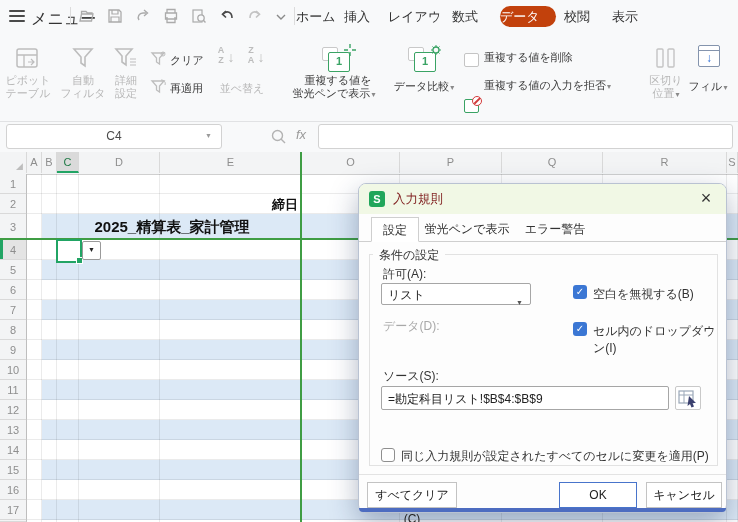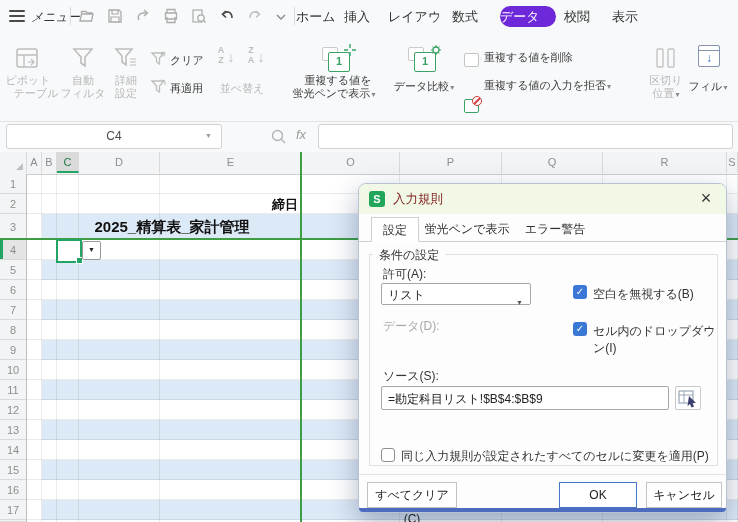--- a/index.html
+++ b/index.html
@@ -4,25 +4,25 @@
 <style>
   html,body{margin:0;padding:0;background:#fff;font-family:"Liberation Sans","DejaVu Sans",sans-serif;}
   #app{position:relative;width:738px;height:522px;overflow:hidden;background:#fff;}
   .abs{position:absolute;}
 
   
   .topbar{position:absolute;left:0;top:0;width:738px;height:32px;background:#f8f9fa;}
   .ribbon{position:absolute;left:0;top:32px;width:738px;height:89px;background:#f8f9fa;border-bottom:1px solid #e1e2e4;}
   .hamburger{position:absolute;left:9px;top:10px;width:16px;height:12px;}
   .hamburger i{display:block;height:2px;background:#4a4a4a;margin-bottom:3px;border-radius:1px;}
-  .menu-label{position:absolute;left:31px;top:9px;font-size:12px;color:#333;font-style:italic;}
+  .menu-label{position:absolute;left:31px;top:9px;font-size:16px;color:#333;}
   .vsep{position:absolute;top:7px;width:1px;height:18px;background:#dcdcdc;}
   .qat-icon{position:absolute;top:7px;width:18px;height:18px;}
   .tab{position:absolute;top:6px;height:21px;line-height:21px;font-size:13px;color:#333;cursor:default;}
-  .tab.active{background:#6d28d9;color:#fff;border-radius:11px;}
+  .tab.active{background:#c2410c;color:#fff;border-radius:11px;}
 
   
   .rbtn-label{font-size:11px;line-height:13px;text-align:center;color:#3a3a3a;position:absolute;}
   .disabled .rbtn-label,.rlbl-dis{color:#b7b7b7;}
   .small-lbl{font-size:11px;color:#3a3a3a;position:absolute;line-height:14px;}
   .caret{font-size:8px;color:#8a8a8a;margin-left:1px;}
   .sheet-icon{position:absolute;width:20px;height:18px;border:1.5px solid #3aa364;border-radius:2px;background:#fff;font-size:11px;font-weight:bold;color:#3aa364;text-align:center;line-height:17px;}
   .sheet-back{position:absolute;width:14px;height:12px;border:1.3px solid #c9c9c9;border-radius:2px;background:#fff;}
   .mini-sheet{position:relative;display:inline-block;width:13px;height:12px;border:1.2px solid #3aa364;border-radius:2px;background:#fff;vertical-align:middle;}
   .mini-sheet.gray{border-color:#c4c4c4;}
@@ -144,21 +144,21 @@
 
   <div class="ribbon">
 
     <div class="disabled">
       <svg class="abs" style="left:14px;top:14px" width="28" height="26" viewBox="0 0 28 26">
           <rect x="3" y="3" width="20" height="18" rx="2" fill="none" stroke="#bdbdbd" stroke-width="1.5"></rect>
           <path d="M3 9 H23 M10 9 V21" stroke="#bdbdbd" stroke-width="1.3"></path>
           <path d="M17 13 L20 16 L17 19 M14 16 H20" stroke="#bdbdbd" stroke-width="1.2" fill="none"></path>
         </svg>
       <div class="rbtn-label" style="left:0px;top:42px;width:56px">ピボット</div>
-      <div class="rbtn-label" style="left:8px;top:55px;width:56px">テーブル</div>
+      <div class="rbtn-label" style="left:0px;top:55px;width:56px">テーブル</div>
     </div>
 
     <div class="disabled">
       <svg class="abs" style="left:70px;top:13px" width="26" height="26" viewBox="0 0 26 26">
           <path d="M4 4 H22 L15 12 V21 L11 18 V12 Z" fill="none" stroke="#bdbdbd" stroke-width="1.6"></path>
         </svg>
       <div class="rbtn-label" style="left:60px;top:42px;width:46px">自動</div>
       <div class="rbtn-label" style="left:60px;top:55px;width:46px">フィルタ</div>
     </div>
 

